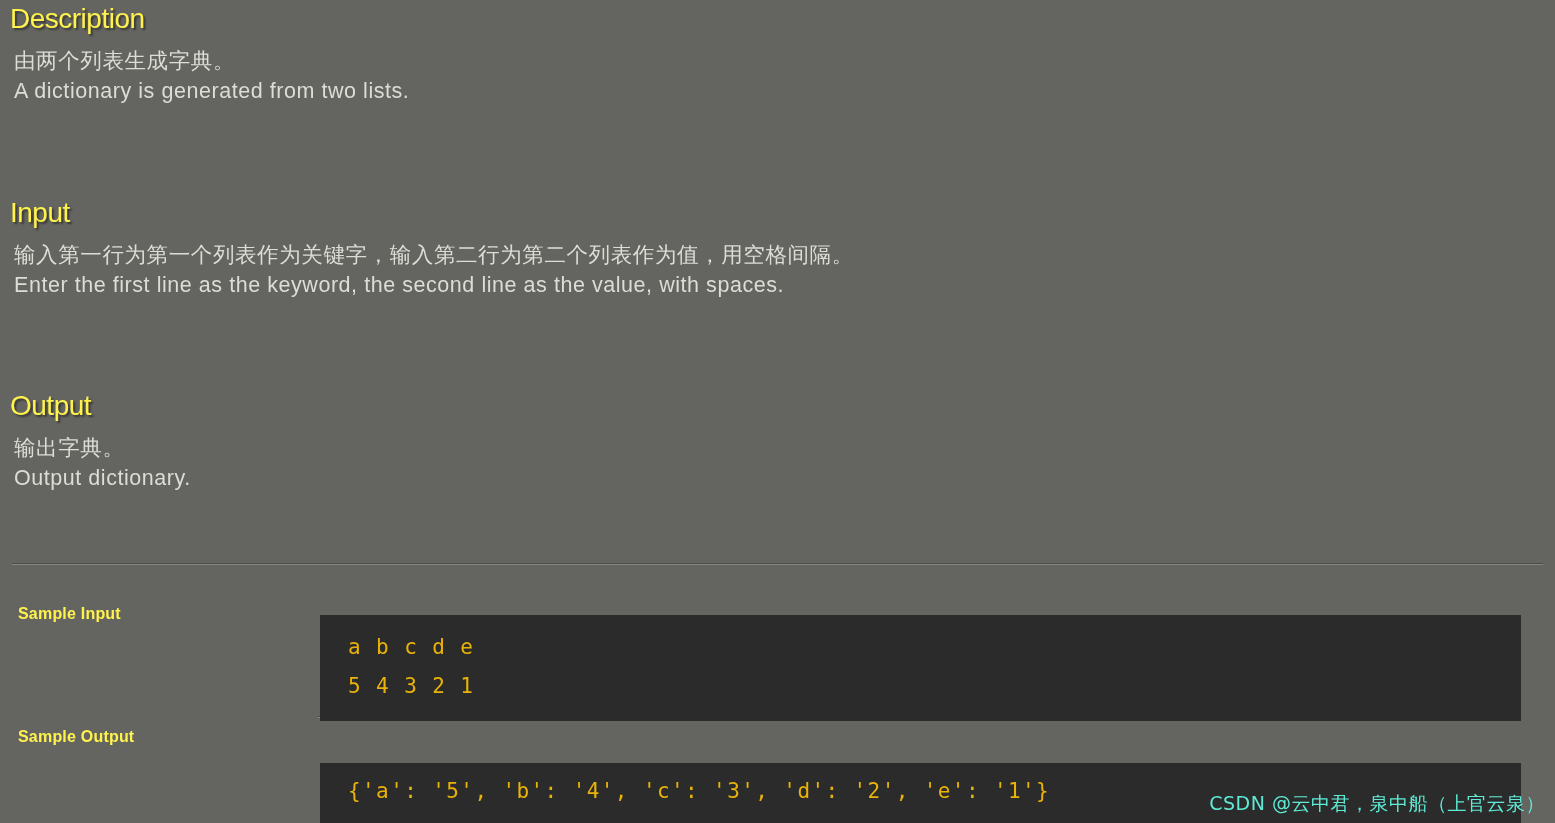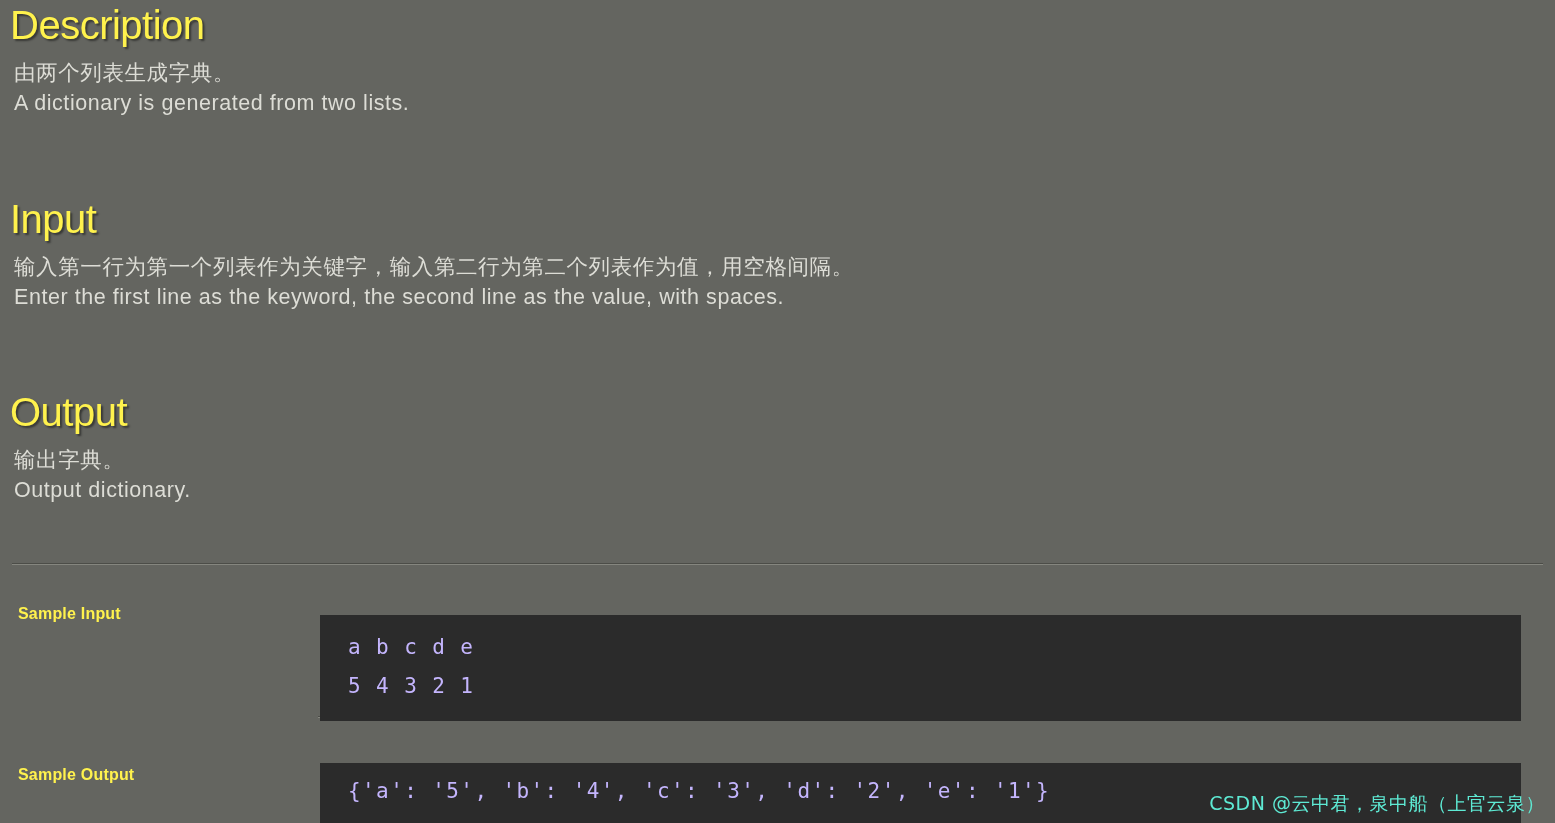--- a/index.html
+++ b/index.html
@@ -20,21 +20,21 @@
     width: 1555px;
     height: 823px;
     padding: 0;
     box-sizing: border-box;
   }
 
   
   .section-head {
     color: #fff24d;
     font-family: "Liberation Sans", sans-serif;
-    font-size: 40px;
+    font-size: 28px;
     font-weight: 400;
     line-height: 1.0;
     letter-spacing: -0.5px;
     text-shadow: 2px 2px 2px rgba(0,0,0,0.45);
     margin: 0;
     padding: 0;
   }
 
   .section-body {
     color: #ddddd6;
@@ -74,27 +74,27 @@
   
   .sample-label {
     position: absolute;
     color: #fff24d;
     font-size: 16px;
     font-weight: bold;
     letter-spacing: 0.2px;
     left: 18px;
   }
   .label-input  { top: 605px; }
-  .label-output { top: 766px; }
+  .label-output { top: 728px; }
 
   .code-block {
     position: absolute;
     left: 320px;
     background: #2b2b2b;
-    color: #c4b5fd;
+    color: #eab308;
     font-family: "DejaVu Sans Mono", "Liberation Mono", monospace;
     font-size: 21px;
     line-height: 1.88;
     white-space: pre;
     box-sizing: border-box;
     padding: 13px 0 3px 28px;
     letter-spacing: 1.4px;
   }
   .code-input {
     top: 594px;

